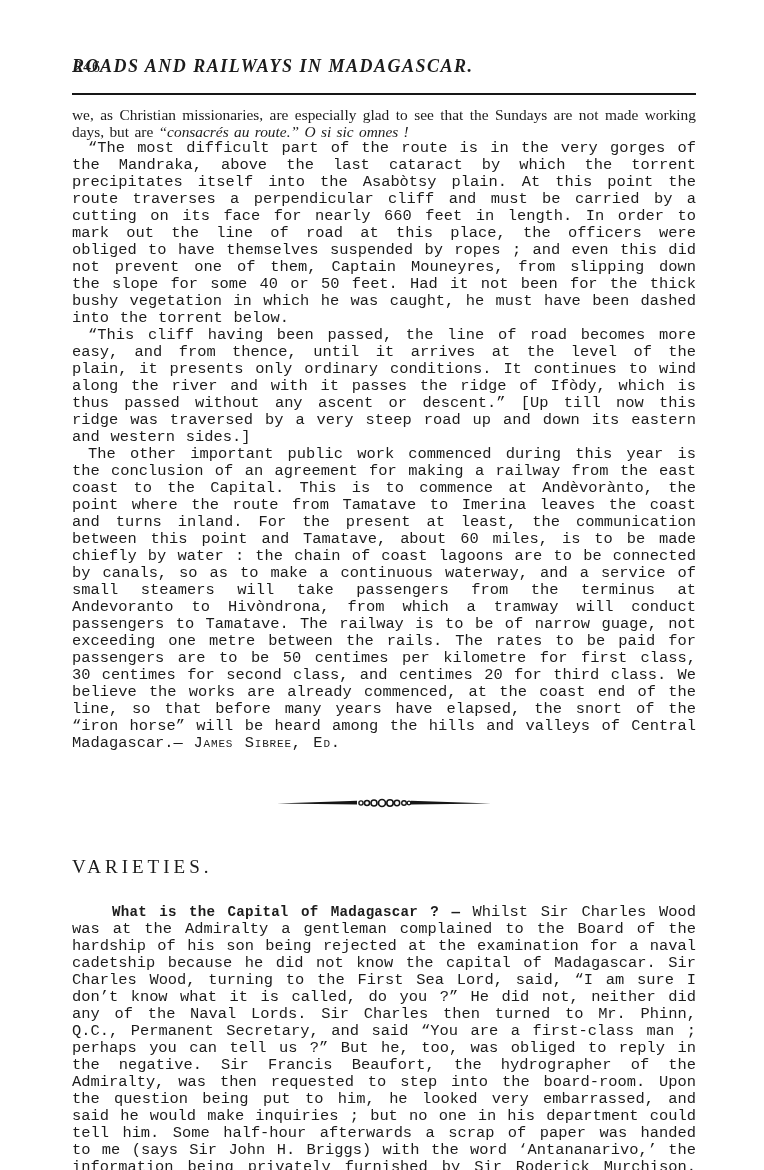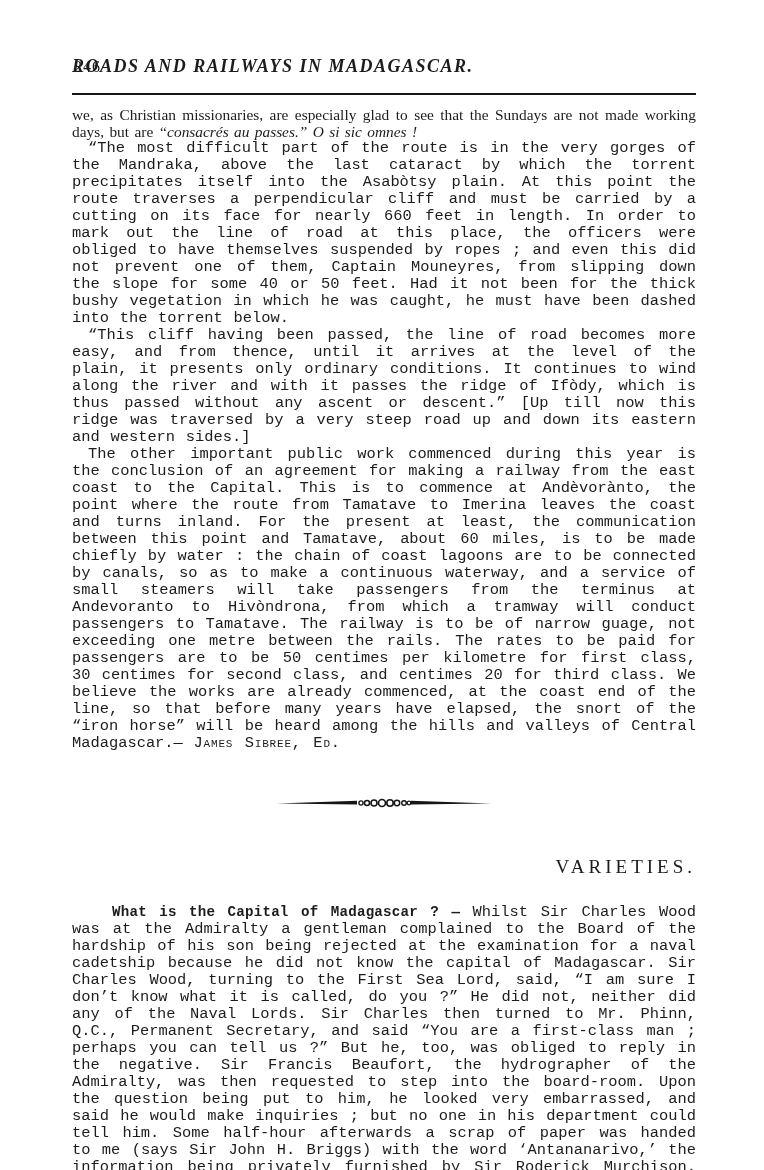--- a/index.html
+++ b/index.html
@@ -50,41 +50,41 @@
   .italic { font-style: italic; }
   .bold { font-weight: 700; font-size: 14.2px; letter-spacing: 0.2px; margin-left: 24px; }
   .smallcaps { font-variant: small-caps; letter-spacing: 0.8px; }
   .ornament-wrap {
     margin-top: 44px;
     text-align: center;
     height: 14px;
   }
   .varieties-heading {
     margin: 46px 0 0 0;
-    text-align: right;
+    text-align: left;
     font-weight: 400;
     font-size: 19px;
     letter-spacing: 4px;
   }
   .varieties-body { margin-top: 26px; }
 </style>
 </head>
 <body>
 
 <div class="page">
 
   <header class="page-header">
     <span class="page-number">246</span>
     <span class="running-title">ROADS AND RAILWAYS IN MADAGASCAR.</span>
   </header>
 
   <hr class="header-rule">
 
   <main class="article-body" id="article-body">
-      <p class="para"><span>we, as Christian missionaries, are especially glad to see that the Sundays are not made working days, but are </span><span class="italic">“consacrés au passes.” O si sic omnes !</span></p>
+      <p class="para"><span>we, as Christian missionaries, are especially glad to see that the Sundays are not made working days, but are </span><span class="italic">“consacrés au route.” O si sic omnes !</span></p>
       <p class="para indent"><span>“The most difficult part of the route is in the very gorges of the Mandraka, above the last cataract by which the torrent precipitates itself into the Asabòtsy plain.  At this point the route traverses a perpendicular cliff and must be carried by a cutting on its face for nearly 660 feet in length.  In order to mark out the line of road at this place, the officers were obliged to have themselves suspended by ropes ; and even this did not prevent one of them, Captain Mouneyres, from slipping down the slope for some 40 or 50 feet.  Had it not been for the thick bushy vegetation in which he was caught, he must have been dashed into the torrent below.</span></p>
       <p class="para indent"><span>“This cliff having been passed, the line of road becomes more easy, and from thence, until it arrives at the level of the plain, it presents only ordinary conditions.  It continues to wind along the river and with it passes the ridge of Ifòdy, which is thus passed without any ascent or descent.”  [Up till now this ridge was traversed by a very steep road up and down its eastern and western sides.]</span></p>
       <p class="para indent"><span>The other important public work commenced during this year is the conclusion of an agreement for making a railway from the east coast to the Capital. This is to commence at Andèvorànto, the point where the route from Tamatave to Imerina leaves the coast and turns inland.  For the present at least, the communication between this point and Tamatave, about 60 miles, is to be made chiefly by water :  the chain of coast lagoons are to be connected by canals, so as to make a continuous waterway, and a service of small steamers will take passengers from the terminus at Andevoranto to Hivòndrona, from which a tramway will conduct passengers to Tamatave.  The railway is to be of narrow guage, not exceeding one metre between the rails.  The rates to be paid for passengers are to be 50 centimes per kilometre for first class, 30 centimes for second class, and centimes 20 for third class.  We believe the works are already commenced, at the coast end of the line, so that before many years have elapsed, the snort of the “iron horse” will be heard among the hills and valleys of Central Madagascar.— </span><span class="smallcaps">James Sibree, Ed.</span></p>
     </main>
 
   <div class="ornament-wrap">
     <svg width="214" height="14" viewBox="0 0 214 14">
       <polygon points="0,7.5 80,4.8 80,8.6" fill="#161616"></polygon>
       <polygon points="214,7.5 134,4.8 134,8.6" fill="#161616"></polygon>
       <circle cx="84" cy="7" r="2.1" fill="none" stroke="#161616" stroke-width="1.4"></circle>

